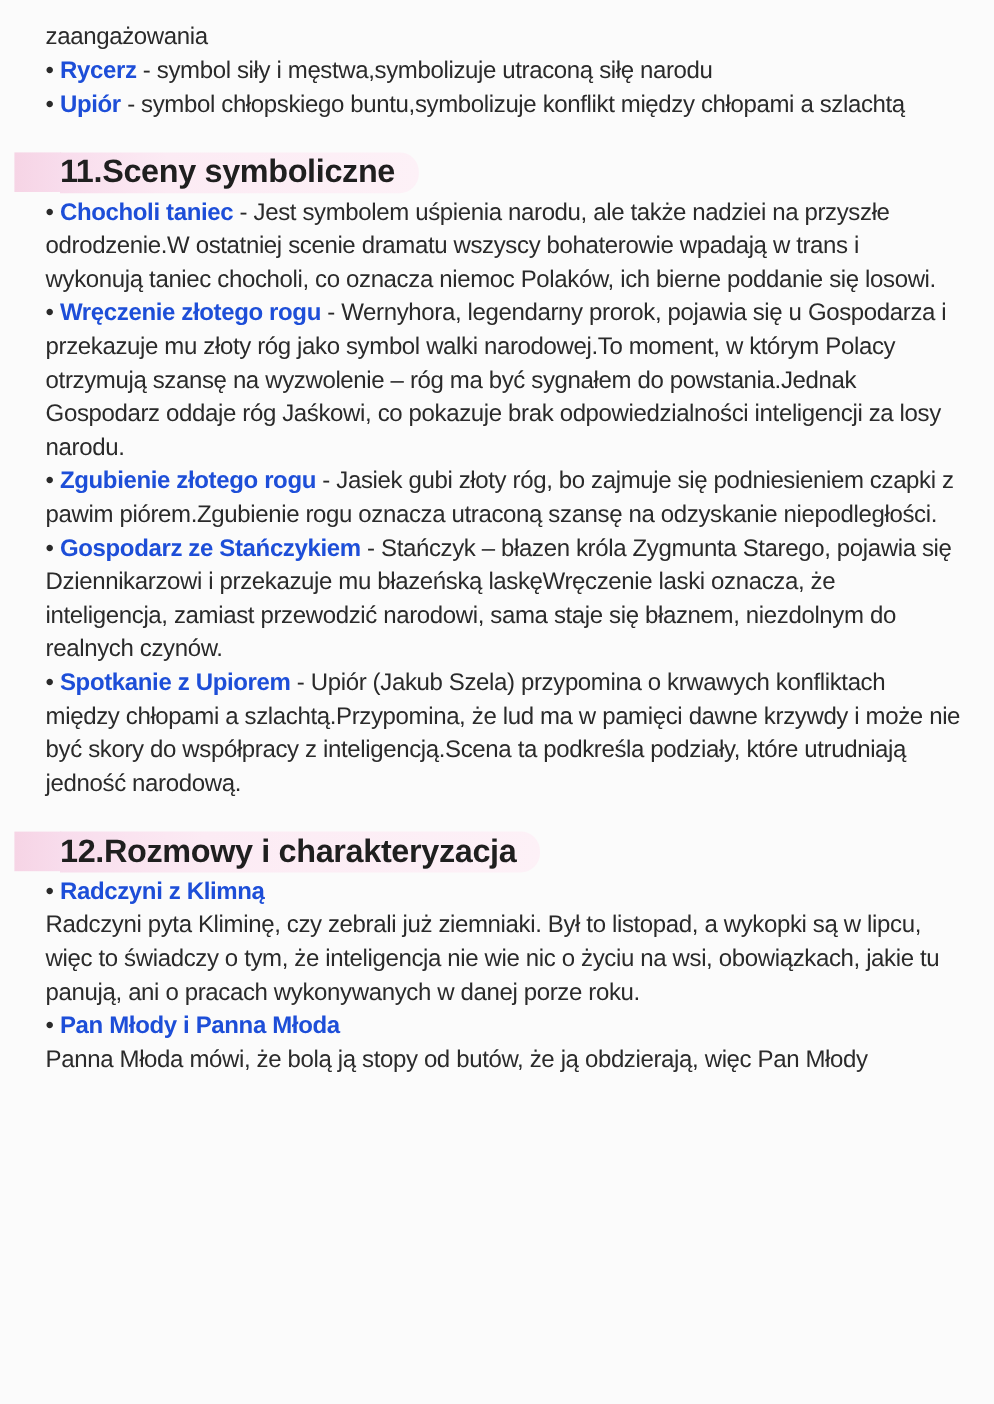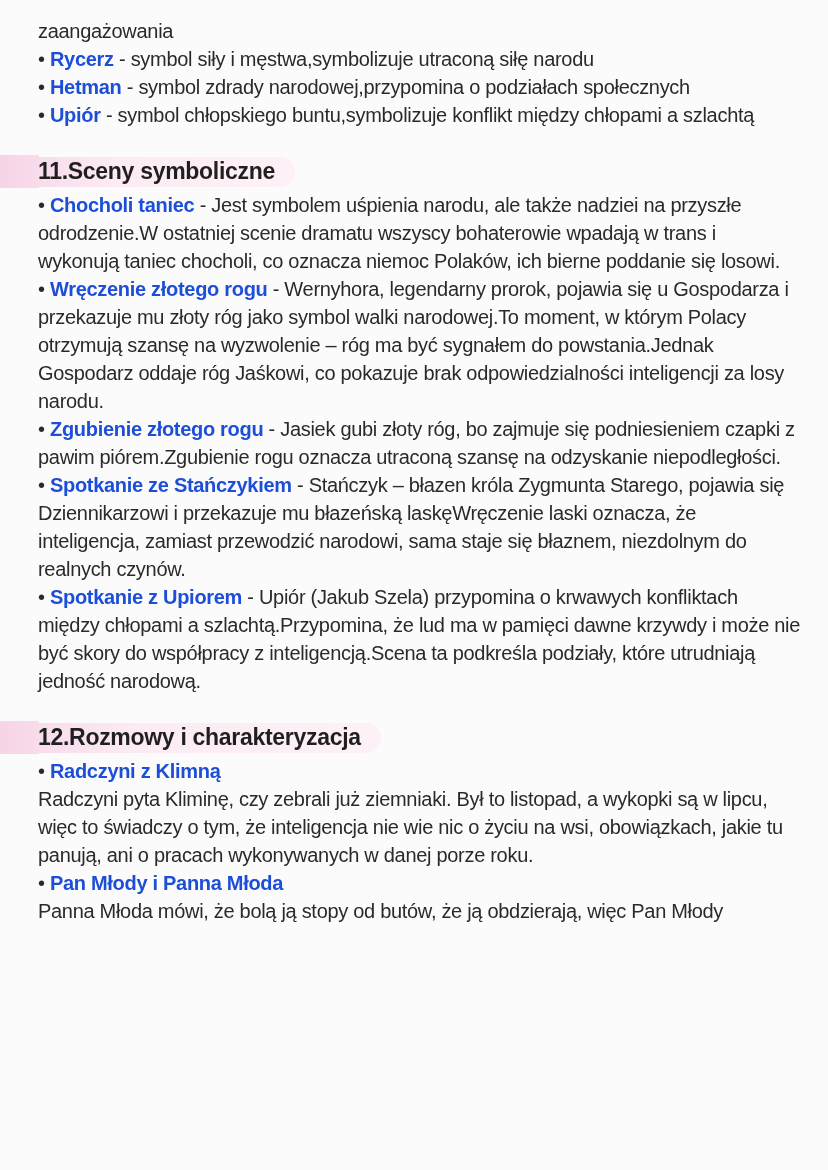--- a/index.html
+++ b/index.html
@@ -24,22 +24,22 @@
     margin: 0;
     font-size: 20px;
     line-height: 28px;
     letter-spacing: -0.3px;
     white-space: pre-wrap;
     color: #2a2a2a;
   }
   .term { font-weight: 700; color: #1d4ed8; }
   h2.heading {
     position: relative;
-    margin: 25px 0 3px 0;
-    font-size: 23px;
+    margin: 25px 0 3px 12px;
+    font-size: 27px;
     line-height: 34px;
     letter-spacing: -0.3px;
     font-weight: 700;
     color: #1f1f1f;
   }
   .heading-text {
     position: relative;
     z-index: 1;
     padding: 1px 20px 3px 0;
     border-radius: 0 16px 16px 0;
@@ -58,33 +58,32 @@
 </style>
 </head>
 <body>
 
 <div class="page">
 
   <p class="para"><span>zaangażowania</span></p>
 
   <p class="para"><span>• </span><span class="term">Rycerz</span><span> - </span><span>symbol siły i męstwa,symbolizuje utraconą siłę narodu</span></p>
 
-  <p class="para"><span>• </span><span class="term">Hetman</span><span> - </span><span>symbol zdrady narodowej,przypomina o podziałach społecznych</span></p>
 
   <p class="para"><span>• </span><span class="term">Upiór</span><span> - </span><span>symbol chłopskiego buntu,symbolizuje konflikt między chłopami a szlachtą</span></p>
 
   <h2 class="heading"><span class="heading-text">11.Sceny symboliczne</span></h2>
 
   <p class="para"><span>• </span><span class="term">Chocholi taniec</span><span> - </span><span>Jest symbolem uśpienia narodu, ale także nadziei na przyszłe odrodzenie.W ostatniej scenie dramatu wszyscy bohaterowie wpadają w trans i wykonują taniec chocholi, co oznacza niemoc Polaków, ich bierne poddanie się losowi.</span></p>
 
   <p class="para"><span>• </span><span class="term">Wręczenie złotego rogu</span><span> - </span><span>Wernyhora, legendarny prorok, pojawia się u Gospodarza i przekazuje mu złoty róg jako symbol walki narodowej.To moment, w którym Polacy otrzymują szansę na wyzwolenie – róg ma być sygnałem do powstania.Jednak Gospodarz oddaje róg Jaśkowi, co pokazuje brak odpowiedzialności inteligencji za losy narodu.</span></p>
 
   <p class="para"><span>• </span><span class="term">Zgubienie złotego rogu</span><span> - </span><span>Jasiek gubi złoty róg, bo zajmuje się podniesieniem czapki z pawim piórem.Zgubienie rogu oznacza utraconą szansę na odzyskanie niepodległości.</span></p>
 
-  <p class="para"><span>• </span><span class="term">Spotkanie ze Stańczykiem</span><span> - </span><span>Stańczyk – błazen króla Zygmunta Starego, pojawia się Dziennikarzowi i przekazuje mu błazeńską laskęWręczenie laski oznacza, że inteligencja, zamiast przewodzić narodowi, sama staje się błaznem, niezdolnym do realnych czynów.</span></p>
+  <p class="para"><span>• </span><span class="term">Gospodarz ze Stańczykiem</span><span> - </span><span>Stańczyk – błazen króla Zygmunta Starego, pojawia się Dziennikarzowi i przekazuje mu błazeńską laskęWręczenie laski oznacza, że inteligencja, zamiast przewodzić narodowi, sama staje się błaznem, niezdolnym do realnych czynów.</span></p>
 
   <p class="para"><span>• </span><span class="term">Spotkanie z Upiorem</span><span> - </span><span>Upiór (Jakub Szela) przypomina o krwawych konfliktach między chłopami a szlachtą.Przypomina, że lud ma w pamięci dawne krzywdy i może nie być skory do współpracy z inteligencją.Scena ta podkreśla podziały, które utrudniają jedność narodową.</span></p>
 
   <h2 class="heading"><span class="heading-text">12.Rozmowy i charakteryzacja</span></h2>
 
 
   <p class="para"><span>• </span><span class="term">Radczyni z Klimną</span></p>
   <p class="para"><span>Radczyni pyta Kliminę, czy zebrali już ziemniaki. Był to listopad, a wykopki są w lipcu, więc to świadczy o tym, że inteligencja nie wie nic o życiu na wsi, obowiązkach, jakie tu panują, ani o pracach wykonywanych w danej porze roku.</span></p>
 
   <p class="para"><span>• </span><span class="term">Pan Młody i Panna Młoda</span></p>

